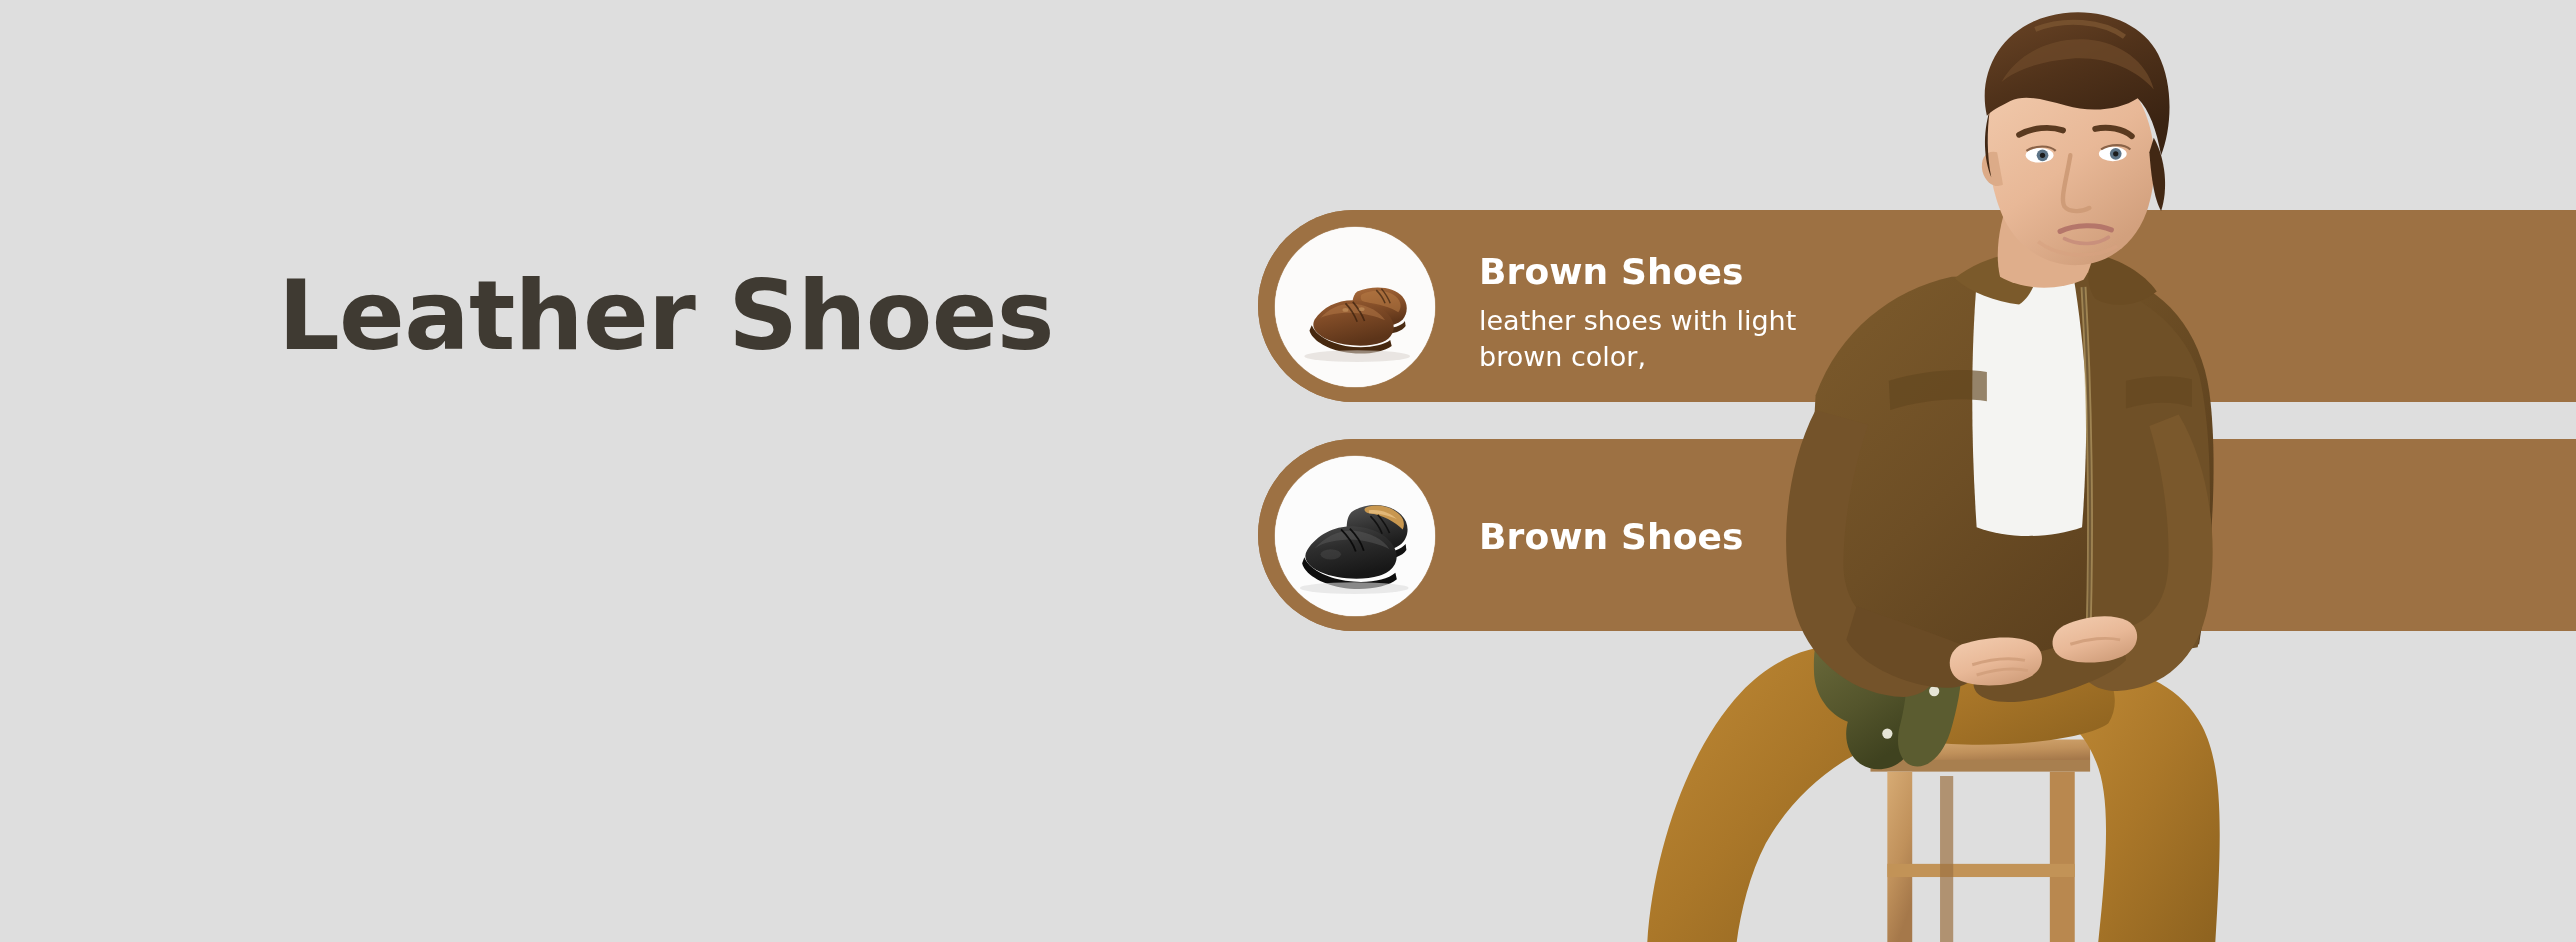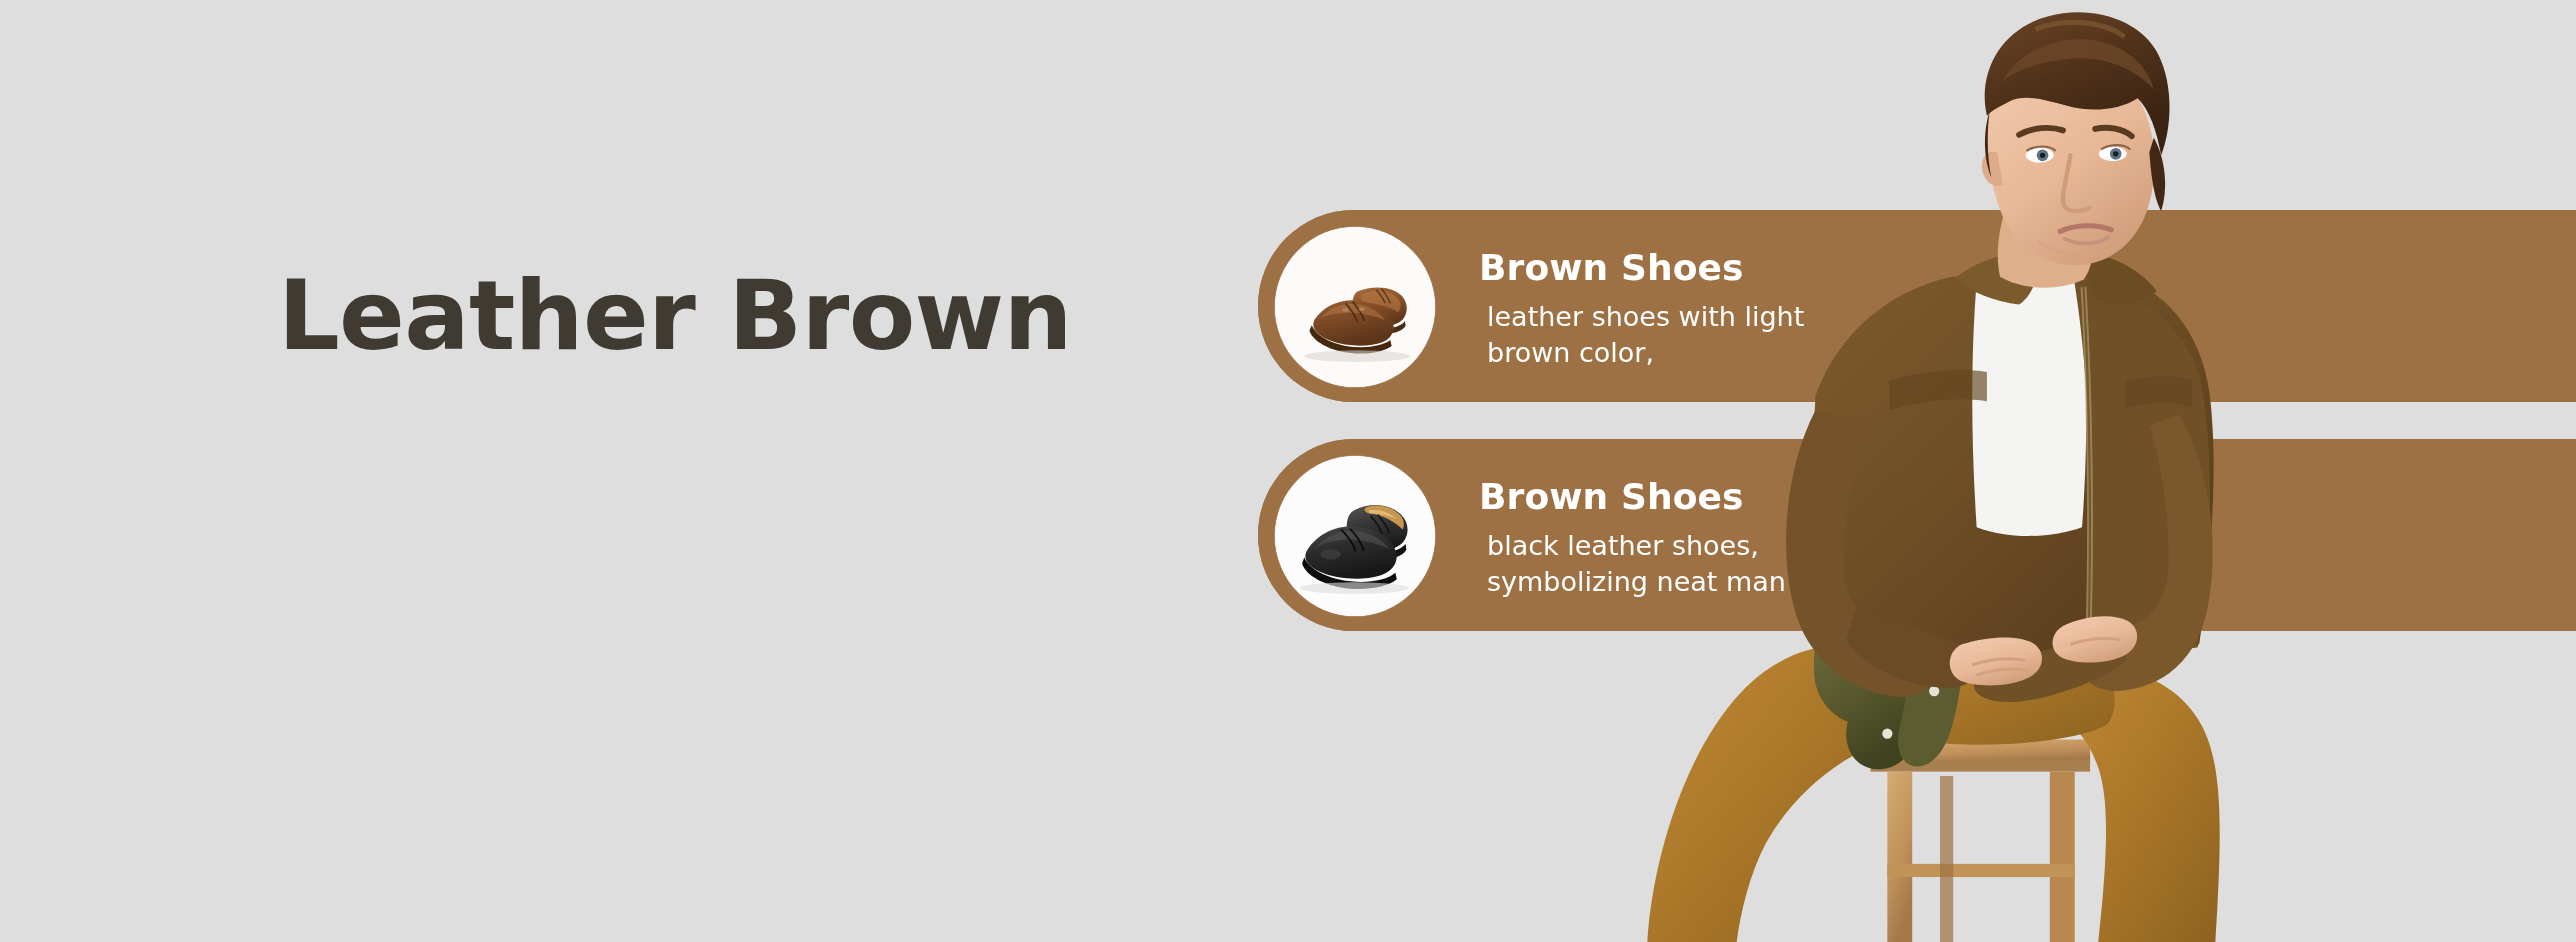--- a/index.html
+++ b/index.html
@@ -97,21 +97,21 @@
     font-weight: 700;
     line-height: 1;
     margin: 16px 0 13px 0;
     letter-spacing: 0.1px;
   }
   .card-desc {
     font-family: "DejaVu Sans", "Liberation Sans", sans-serif;
     font-size: 27px;
     font-weight: 400;
     line-height: 1.35;
-    margin: 8px;
+    margin: 0;
     max-width: 344px;
   }
 
   
   .person {
     position: absolute;
     left: 1596px;
     top: 0;
     width: 732px;
     height: 943px;
@@ -121,21 +121,21 @@
 </style>
 </head>
 <body>
 
 <div class="banner">
 
   <div class="bar bar-1 bar-layer-back"></div>
   <div class="bar bar-2 bar-layer-back"></div>
 
   <div class="left-block">
-    <h1 class="headline">Leather Brown</h1>
+    <h1 class="headline">Leather Shoes</h1>
   </div>
 
   <div class="bar-front-clip">
     <div class="bar bar-1"></div>
     <div class="bar bar-2"></div>
   </div>
 
   <div class="card-content card-1-content">
     <div class="thumb">
       <svg viewBox="0 0 218 218" xmlns="http://www.w3.org/2000/svg" aria-hidden="true">
@@ -212,21 +212,20 @@
           <path d="M40 138 C46 154 70 166 96 170 C124 174 152 170 164 159 L166 168 C152 180 118 184 90 179 C62 174 40 160 37 146 Z" fill="#0d0d0d"></path>
           <path d="M90 100 C98 108 106 118 110 130" stroke="#080808" stroke-width="2.4" fill="none" opacity="0.9"></path>
           <path d="M102 99 C110 107 117 117 121 129" stroke="#080808" stroke-width="2.4" fill="none" opacity="0.9"></path>
           <ellipse cx="76" cy="134" rx="14" ry="7" fill="#6a6a6a" opacity="0.25"></ellipse>
         </g>
         <ellipse cx="108" cy="180" rx="74" ry="8" fill="#dcdcdc" opacity="0.6"></ellipse>
       </svg>
     </div>
     <div class="card-text">
       <div class="card-title">Brown Shoes</div>
-      <div class="card-desc">black leather shoes, symbolizing neat man</div>
     </div>
   </div>
 
   <div class="person">
     <svg viewBox="0 0 1000 1288" xmlns="http://www.w3.org/2000/svg" aria-hidden="true">
       <defs>
         <linearGradient id="jacket" x1="0" y1="0" x2="1" y2="1">
           <stop offset="0%" stop-color="#7d5b2c"></stop>
           <stop offset="45%" stop-color="#6d4e25"></stop>
           <stop offset="100%" stop-color="#53391a"></stop>

